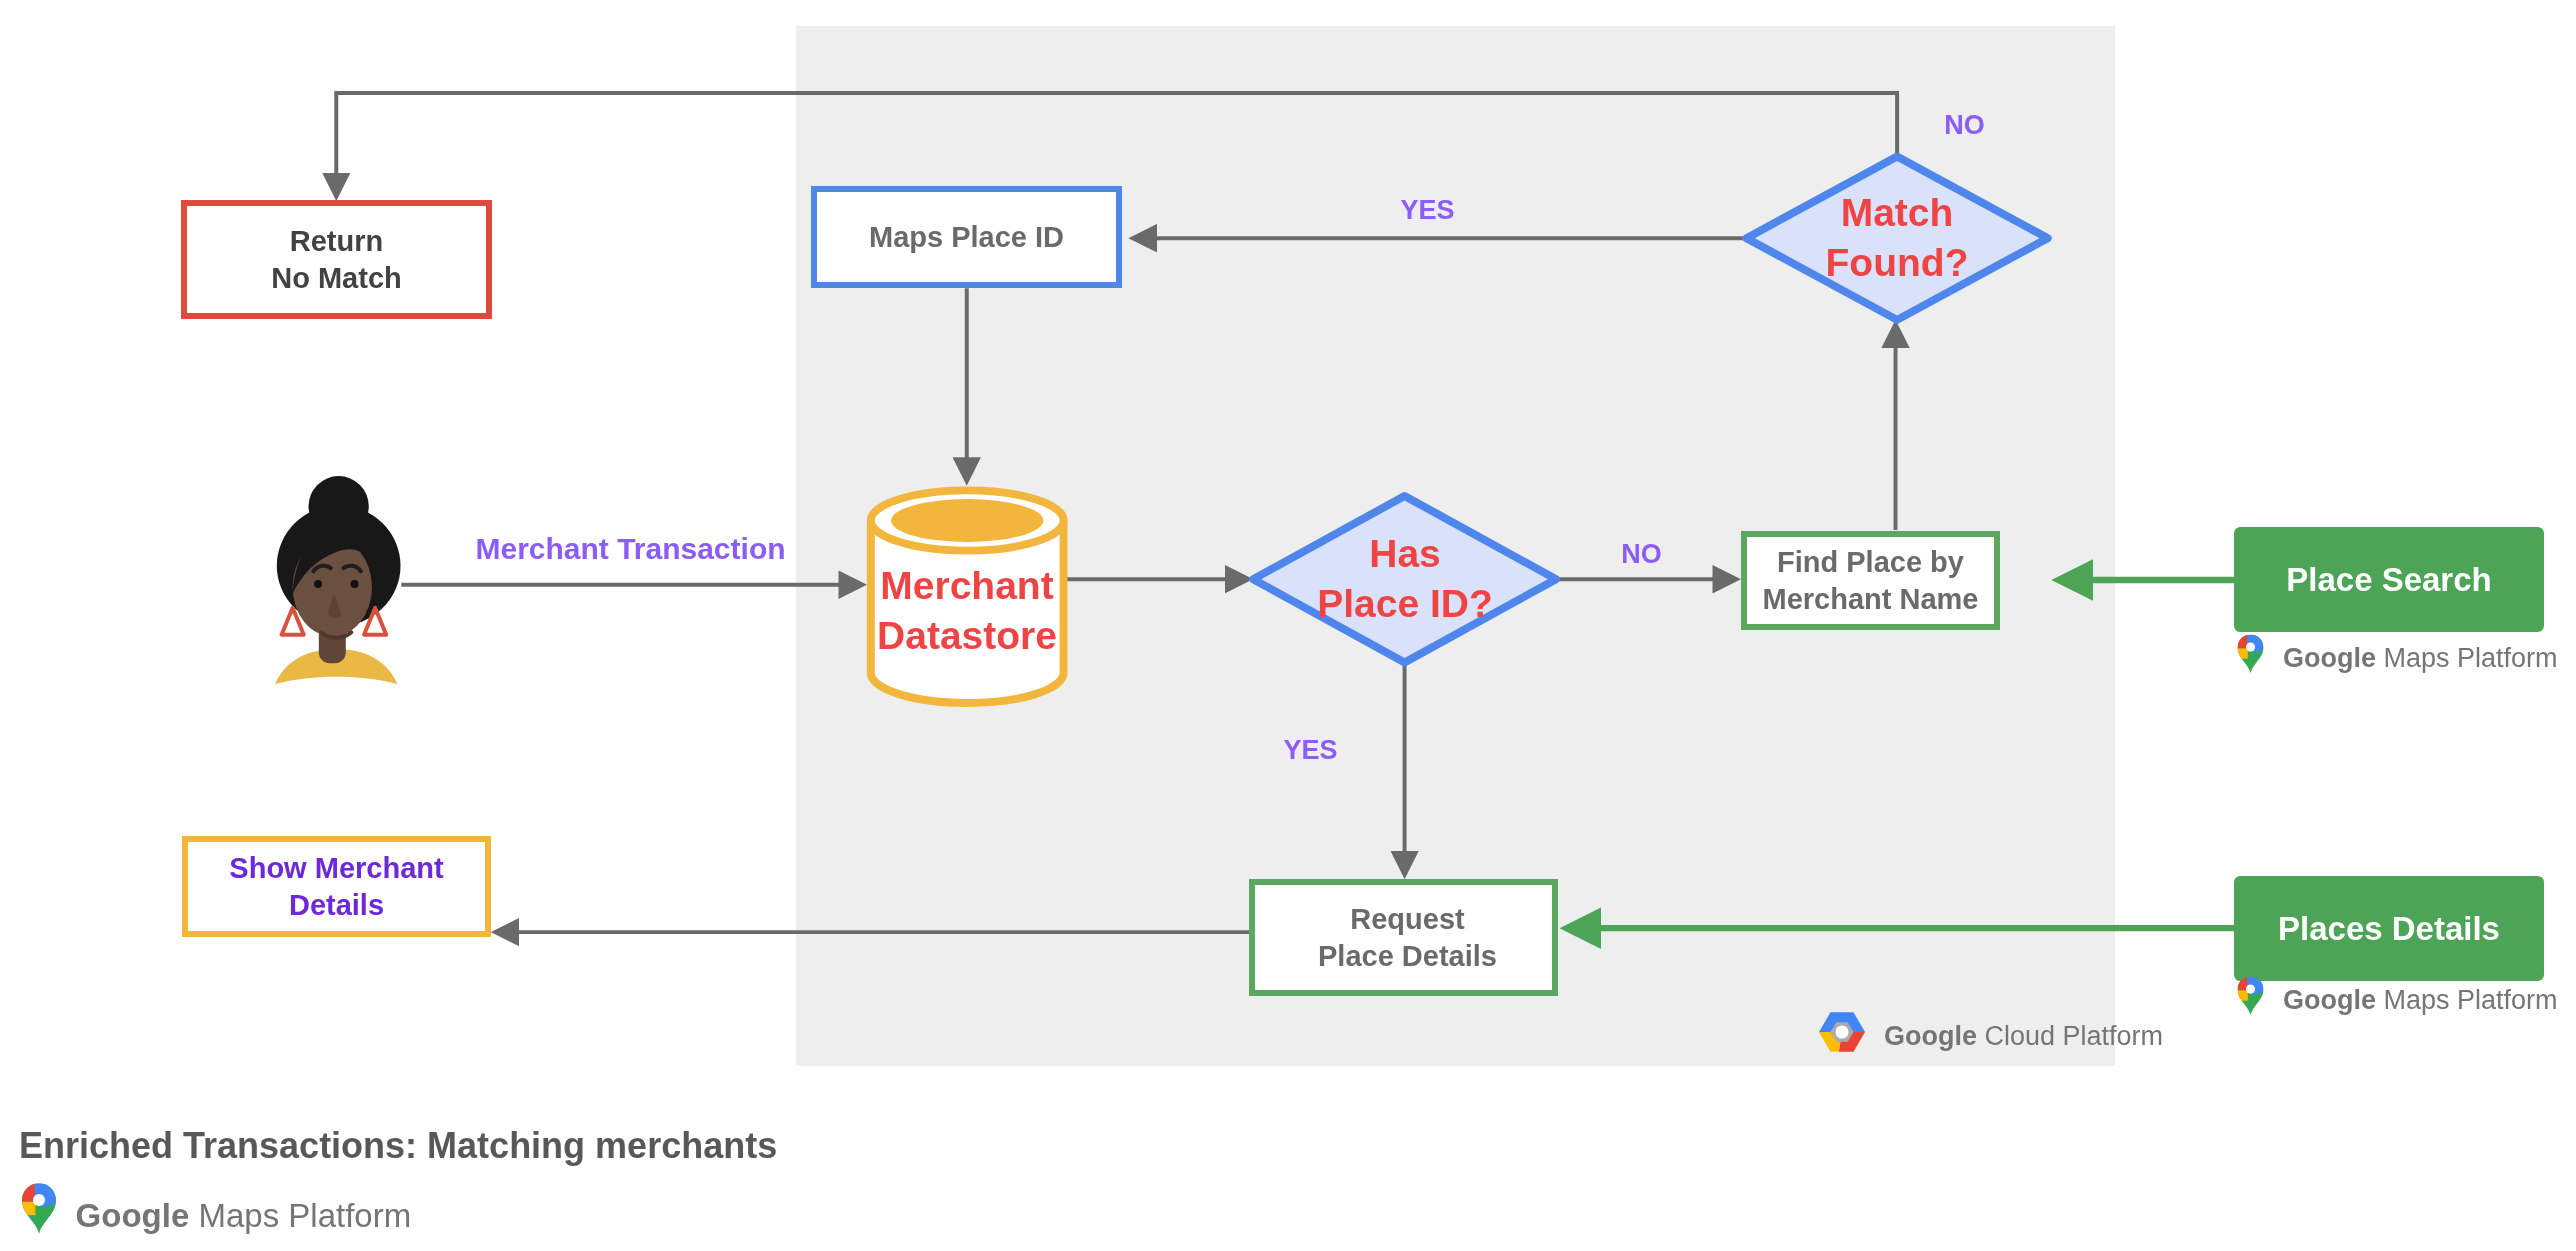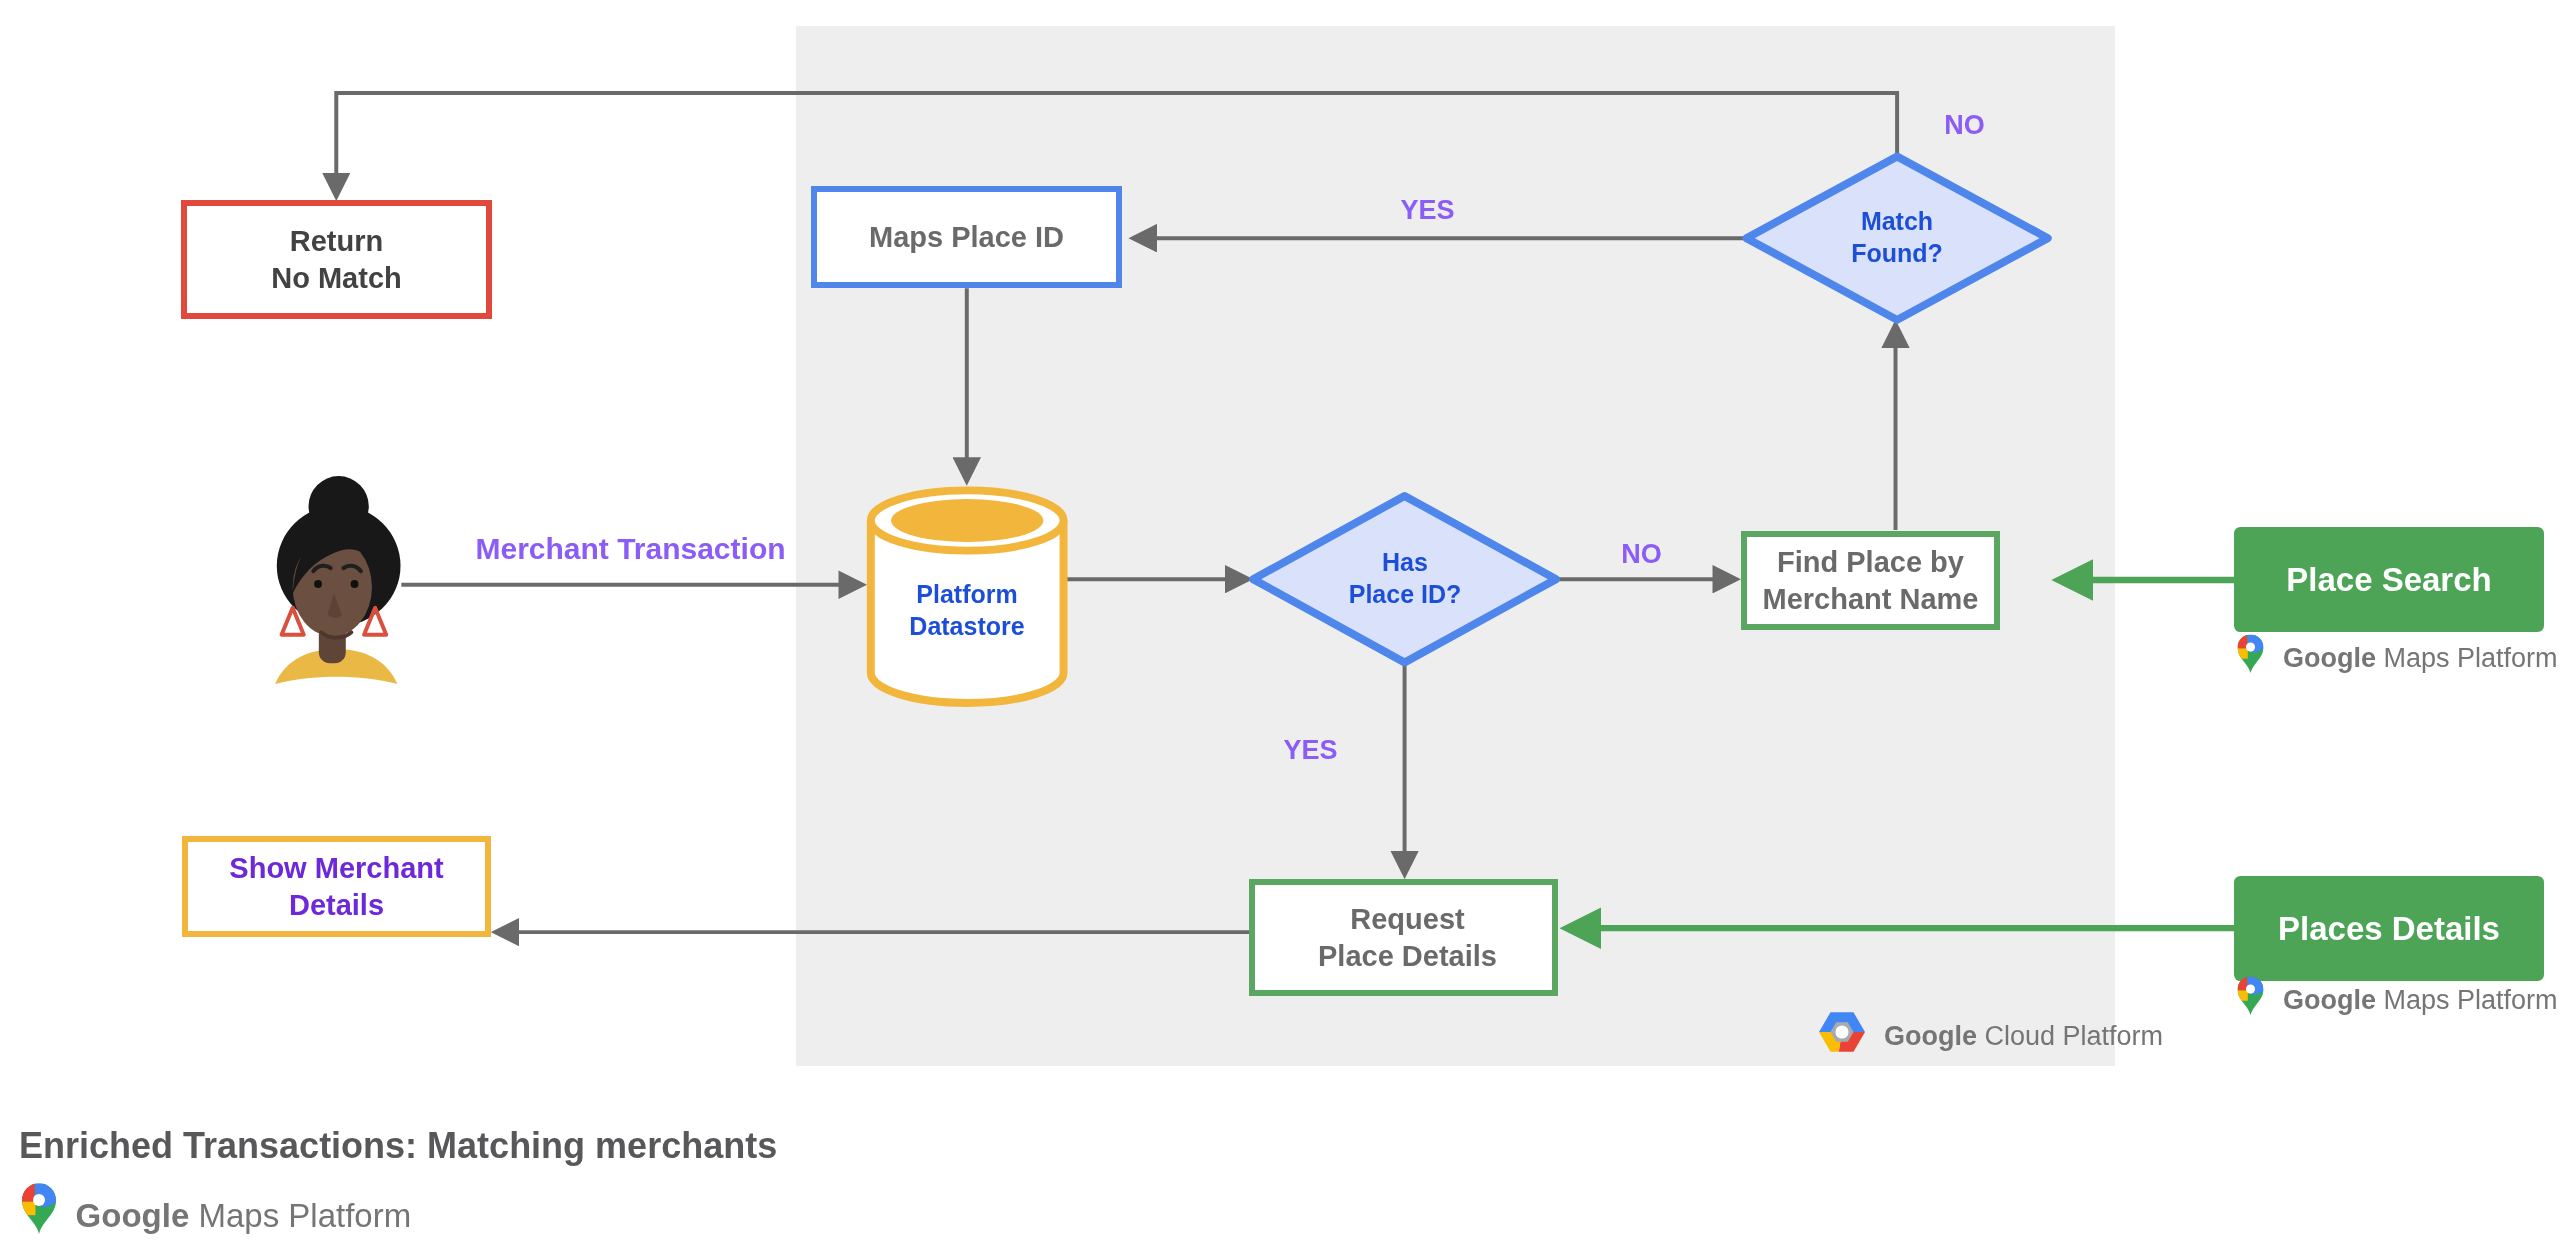--- a/index.html
+++ b/index.html
@@ -13,21 +13,21 @@
   .n-return{left:181px;top:200px;width:311px;height:119px;border:6.3px solid #E0493C;color:#424242;}
   .n-save{left:811px;top:186px;width:311px;height:102px;border:6.3px solid #4E86EC;color:#6A6A6A;}
   .n-show{left:182px;top:836px;width:309px;height:101px;border:6.3px solid #F2B63C;color:#6d28d9;}
   .n-find{left:1741px;top:531px;width:259px;height:99px;border:6.3px solid #5BA661;color:#6A6A6A;}
   .n-request{left:1249px;top:879px;width:309px;height:117px;border:6.3px solid #5BA661;color:#6A6A6A;padding-left:8px;}
   .n-fill{background:#4DA356;border:none;color:#ffffff;border-radius:6.3px;font-size:33px;}
   .n-placesearch{left:2234px;top:527px;width:310px;height:105px;}
   .n-placesdetails{left:2234px;top:876px;width:310px;height:105px;}
 
   .shape-label{position:absolute;display:flex;align-items:center;justify-content:center;text-align:center;
-        white-space:pre-line;color:#1d4ed8;font-weight:700;font-size:25px;line-height:1.26;background:transparent;}
+        white-space:pre-line;color:#ef4444;font-weight:700;font-size:39px;line-height:1.26;background:transparent;}
   .t-match{left:1778px;top:182px;width:238px;height:111px;}
   .t-hasplace{left:1286px;top:523px;width:238px;height:111px;}
   .t-datastore{left:868px;top:555px;width:198px;height:111px;}
 
   .edge-label{position:absolute;display:flex;align-items:center;justify-content:center;
         color:#8b5cf6;font-weight:700;font-size:27px;}
   .l-no-top{left:1925px;top:109px;width:79px;height:32px;}
   .l-yes-match{left:1388px;top:194px;width:79px;height:32px;}
   .l-no-place{left:1602px;top:538px;width:79px;height:32px;}
   .l-yes-place{left:1271px;top:734px;width:79px;height:32px;}
@@ -122,21 +122,21 @@
 Merchant Name</div>
   <div class="node n-request">Request
 Place Details</div>
   <div class="node n-fill n-placesearch">Place Search</div>
   <div class="node n-fill n-placesdetails">Places Details</div>
 
   <div class="shape-label t-match">Match
 Found?</div>
   <div class="shape-label t-hasplace">Has
 Place ID?</div>
-  <div class="shape-label t-datastore">Platform
+  <div class="shape-label t-datastore">Merchant
 Datastore</div>
 
   <div class="edge-label l-no-top">NO</div>
   <div class="edge-label l-yes-match">YES</div>
   <div class="edge-label l-no-place">NO</div>
   <div class="edge-label l-yes-place">YES</div>
   <div class="edge-label l-merchant-tx">Merchant Transaction</div>
 
   <div class="lockup lk-gmp1">
     <svg width="27" height="40" viewBox="0 0 34 50">

